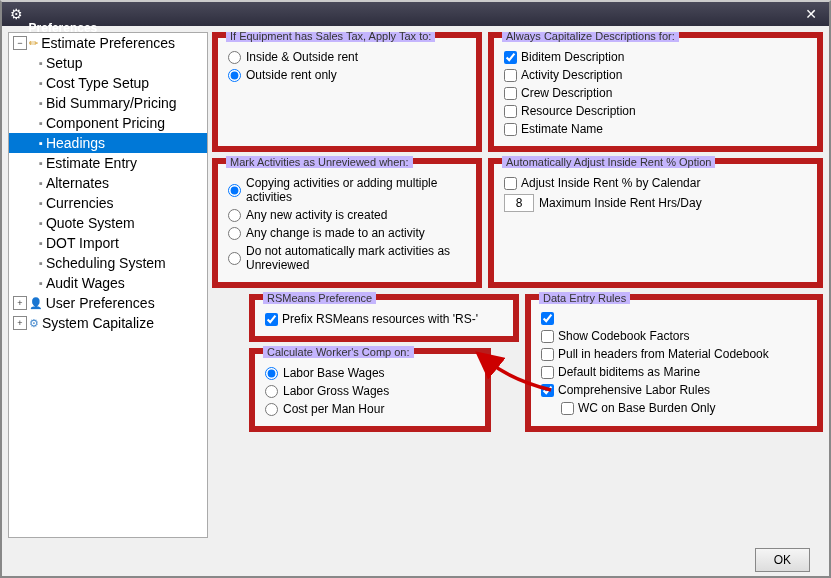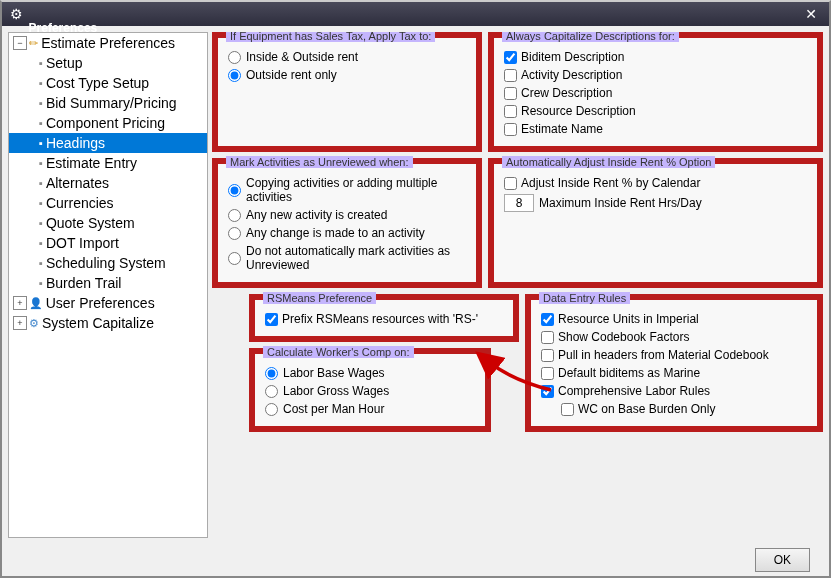--- a/index.html
+++ b/index.html
@@ -284,21 +284,21 @@
         <span class="tree-label">DOT Import</span>
       </div>
       <div class="tree-item indent1">
         <span class="tree-spacer"></span>
         <span class="tree-icon tree-icon-doc">▪</span>
         <span class="tree-label">Scheduling System</span>
       </div>
       <div class="tree-item indent1">
         <span class="tree-spacer"></span>
         <span class="tree-icon tree-icon-doc">▪</span>
-        <span class="tree-label">Burden Trail</span>
+        <span class="tree-label">Audit Wages</span>
       </div>
 
       <div class="tree-item">
         <span class="tree-expand">+</span>
         <span class="tree-icon tree-icon-person">👤</span>
         <span class="tree-label">User Preferences</span>
       </div>
 
       <div class="tree-item">
         <span class="tree-expand">+</span>
@@ -422,21 +422,20 @@
               </div>
             </div>
           </div>
         </div>
 
         <div class="group-box dataentry-box" style="position:relative;">
           <span class="group-box-title">Data Entry Rules</span>
           <div class="group-content">
             <div class="check-option">
               <input type="checkbox" id="de1" checked="" style="">
-              <label for="de1">Resource Units in Imperial</label>
             </div>
             <div class="check-option">
               <input type="checkbox" id="de2" style="">
               <label for="de2">Show Codebook Factors</label>
             </div>
             <div class="check-option">
               <input type="checkbox" id="de3" style="">
               <label for="de3">Pull in headers from Material Codebook</label>
             </div>
             <div class="check-option">

